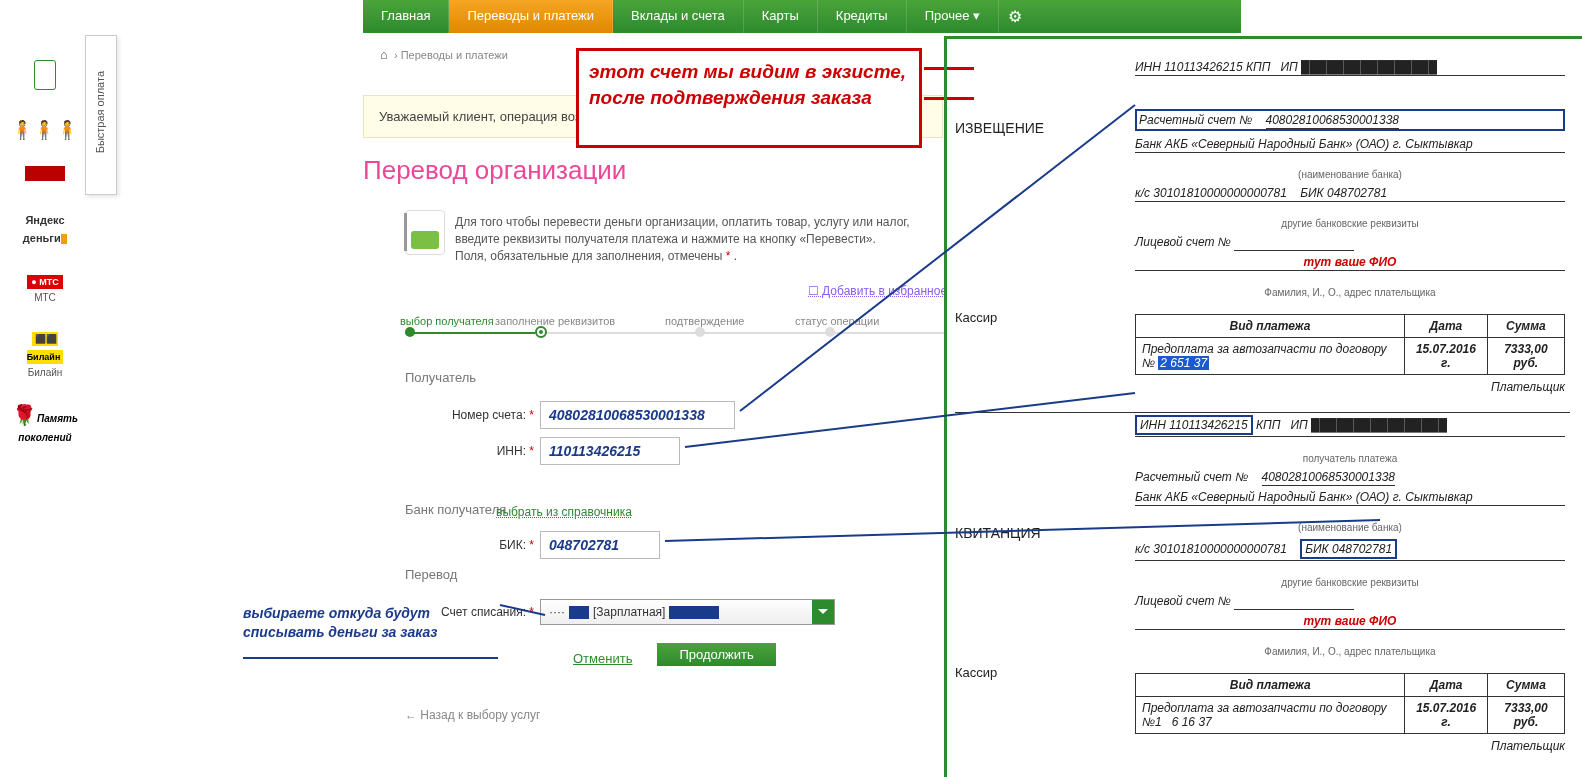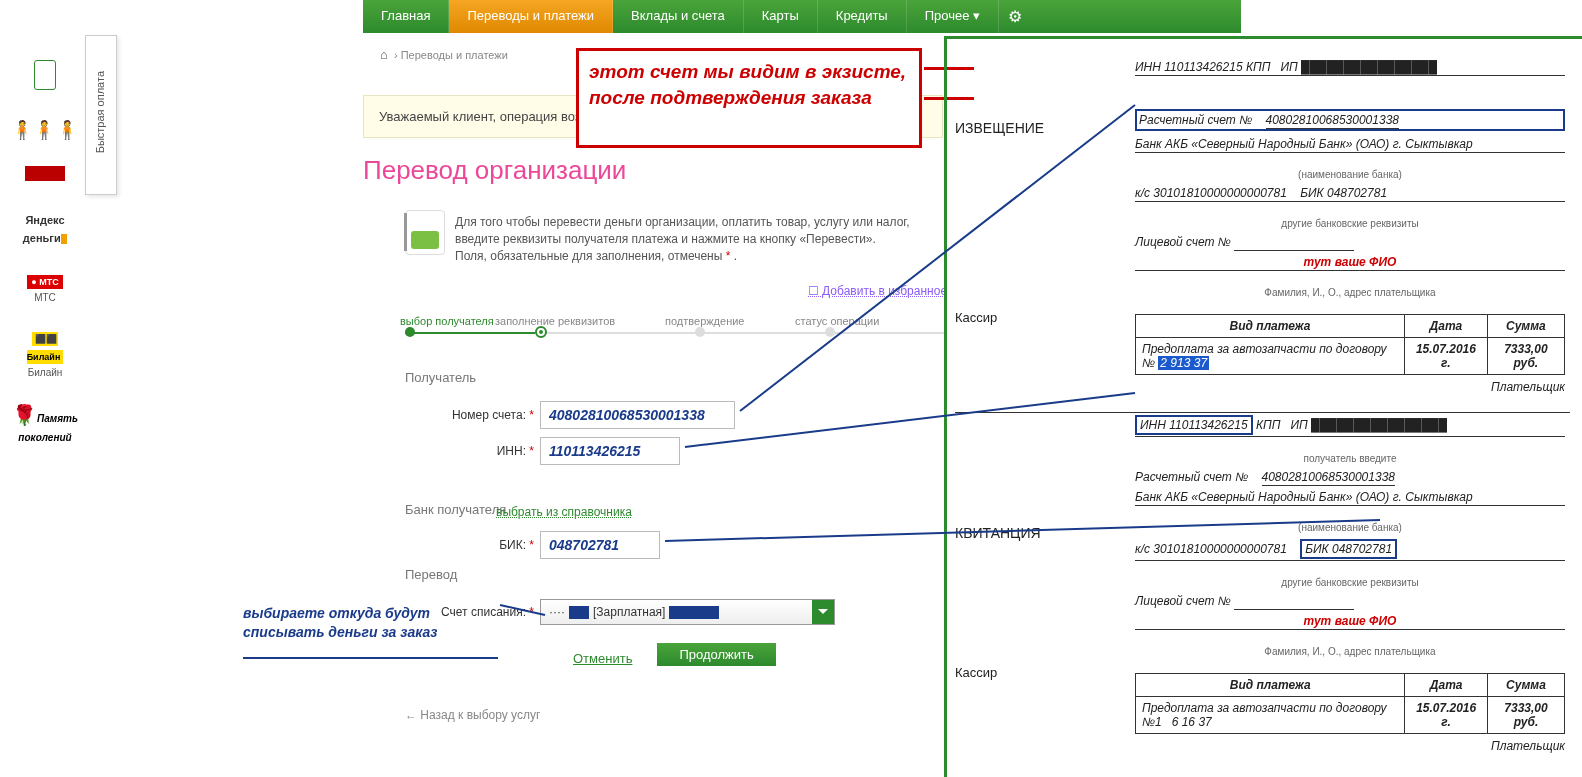--- a/index.html
+++ b/index.html
@@ -232,37 +232,37 @@
       <div class="rline u" style="text-align:center;"><span class="red-fio">тут ваше ФИО</span></div>
       <div class="rline sub">Фамилия, И., О., адрес плательщика</div>
       <table class="rtable">
         <tbody>
             <tr>
               <th>Вид платежа</th>
               <th>Дата</th>
               <th>Сумма</th>
             </tr>
         <tr>
-              <td class="l"><span>Предоплата за автозапчасти по договору №</span> <span class="hl-blue">2 913 37</span></td>
+              <td class="l"><span>Предоплата за автозапчасти по договору №</span> <span class="hl-blue">2 651 37</span></td>
               <td><b>15.07.2016 г.</b></td>
               <td><b>7333,00 руб.</b></td>
             </tr>
       </tbody>
         </table>
       <div class="payer">Плательщик</div>
     </div>
   </div>
   <hr class="mid">
 
   <div class="rsec">
     <div class="rside" style="top:110px;">КВИТАНЦИЯ</div>
     <div class="kassir">Кассир</div>
     <div class="rbody">
       <div class="rline u"><span class="blue-box"><span>ИНН 110113426215</span></span> <span>КПП</span>&nbsp;&nbsp;&nbsp;<span>ИП</span> ████████████████</div>
-      <div class="rline sub">получатель введите</div>
+      <div class="rline sub">получатель платежа</div>
       <div class="rline"><span>Расчетный счет №</span>&nbsp;&nbsp;&nbsp;&nbsp;<span class="u">40802810068530001338</span></div>
       <div class="rline u">Банк АКБ «Северный Народный Банк» (ОАО) г. Сыктывкар</div>
       <div class="rline sub">(наименование банка)</div>
       <div class="rline u"><span>к/с</span> <span>30101810000000000781</span>&nbsp;&nbsp;&nbsp;&nbsp;<span class="blue-box"><span>БИК</span> <span>048702781</span></span></div>
       <div class="rline sub">другие банковские реквизиты</div>
       <div class="rline"><span>Лицевой счет №</span> <span class="u">&nbsp;&nbsp;&nbsp;&nbsp;&nbsp;&nbsp;&nbsp;&nbsp;&nbsp;&nbsp;&nbsp;&nbsp;&nbsp;&nbsp;&nbsp;&nbsp;&nbsp;&nbsp;&nbsp;&nbsp;&nbsp;&nbsp;&nbsp;&nbsp;&nbsp;&nbsp;&nbsp;&nbsp;&nbsp;&nbsp;&nbsp;&nbsp;&nbsp;&nbsp;&nbsp;&nbsp;</span></div>
       <div class="rline u" style="text-align:center;"><span class="red-fio">тут ваше ФИО</span></div>
       <div class="rline sub">Фамилия, И., О., адрес плательщика</div>
       <table class="rtable">
         <tbody>

